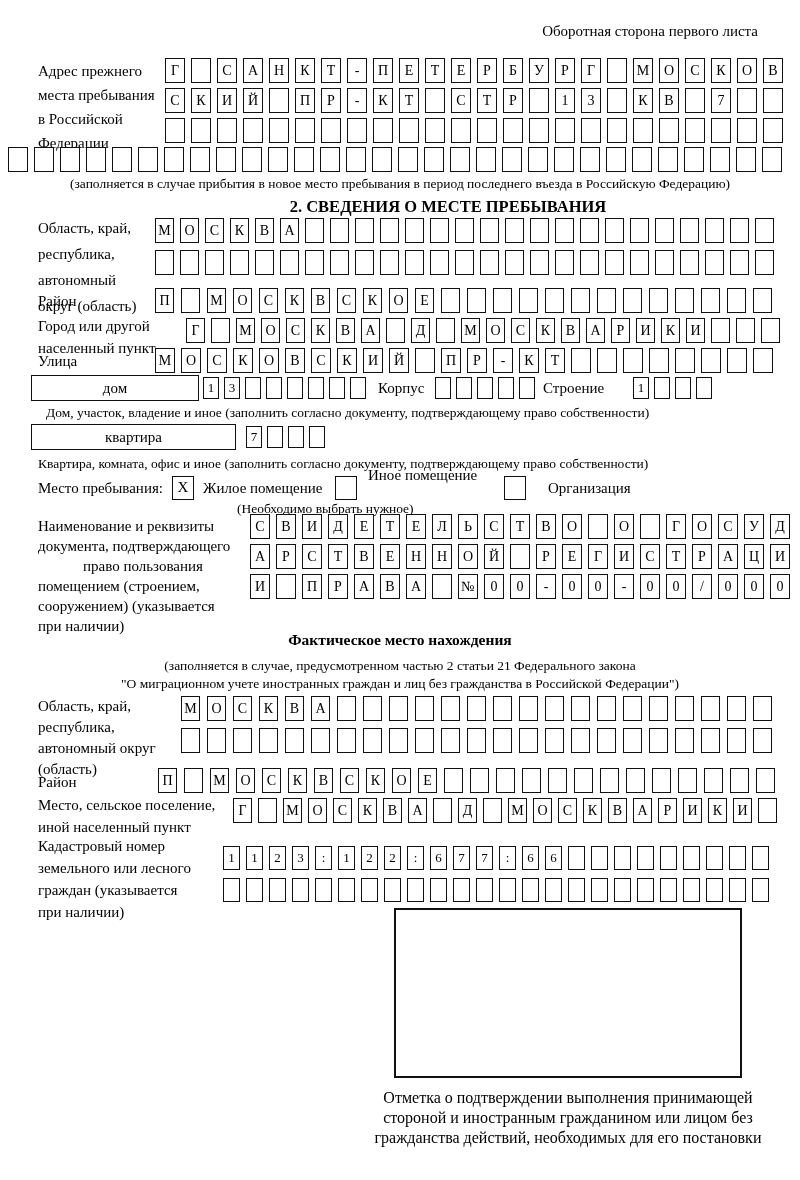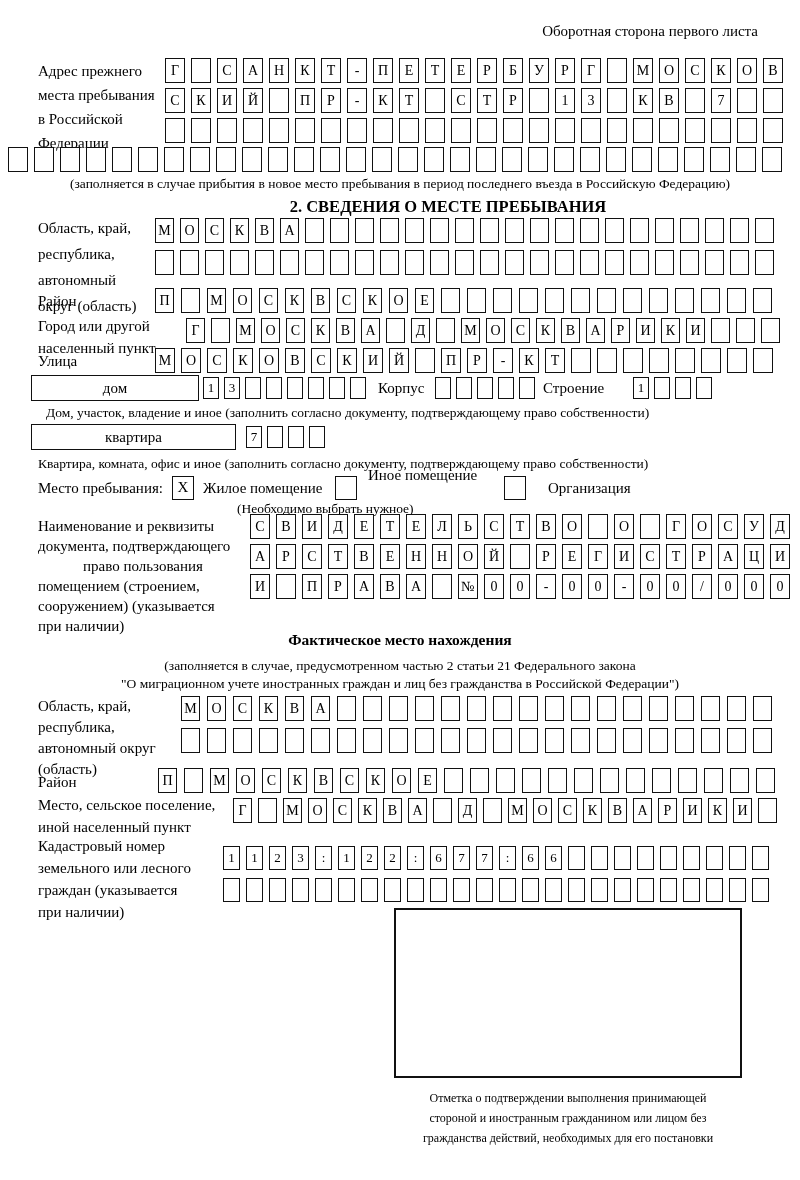--- a/index.html
+++ b/index.html
@@ -40,21 +40,21 @@
     text-align:center;font-size:15px;background:#fff;
   }
   .checkbox{
     position:absolute;box-sizing:border-box;width:22px;height:24px;
     border:1.6px solid #111;text-align:center;font-size:15px;line-height:21px;
     background:#fff;
   }
   .stampbox{
     position:absolute;box-sizing:border-box;border:2px solid #111;background:#fff;
   }
-  .note-line{font-size:12px;line-height:20px;text-align:center;}
+  .note-line{font-size:16px;line-height:20px;text-align:center;}
 </style>
 </head>
 <body>
 
 <div class="abs lbl" style="top:22px;right:42px;">Оборотная сторона первого листа</div>
 
 <div class="abs" style="left:38px;top:62px;">
   <div class="lbl">Адрес прежнего</div>
   <div class="lbl" style="margin-top:6px;">места пребывания</div>
   <div class="lbl" style="margin-top:6px;">в Российской</div>

